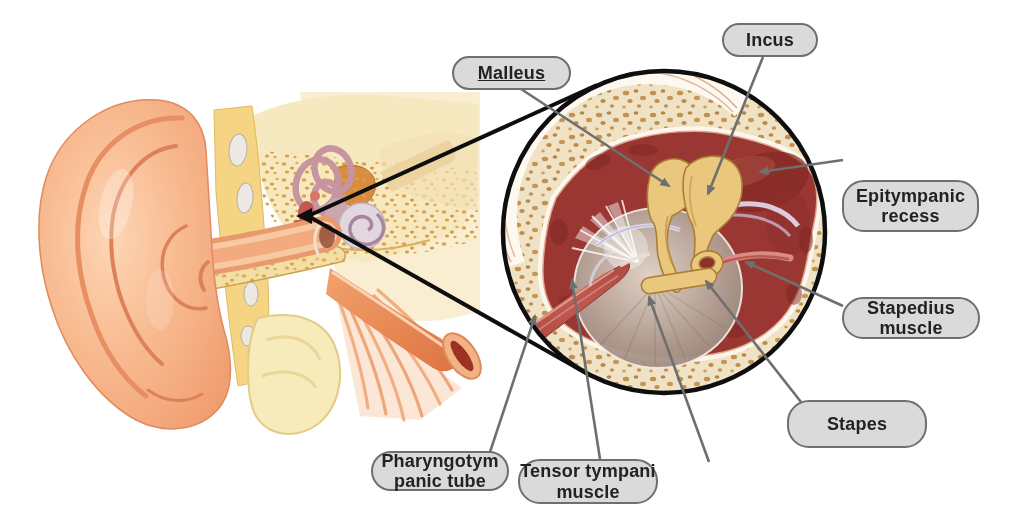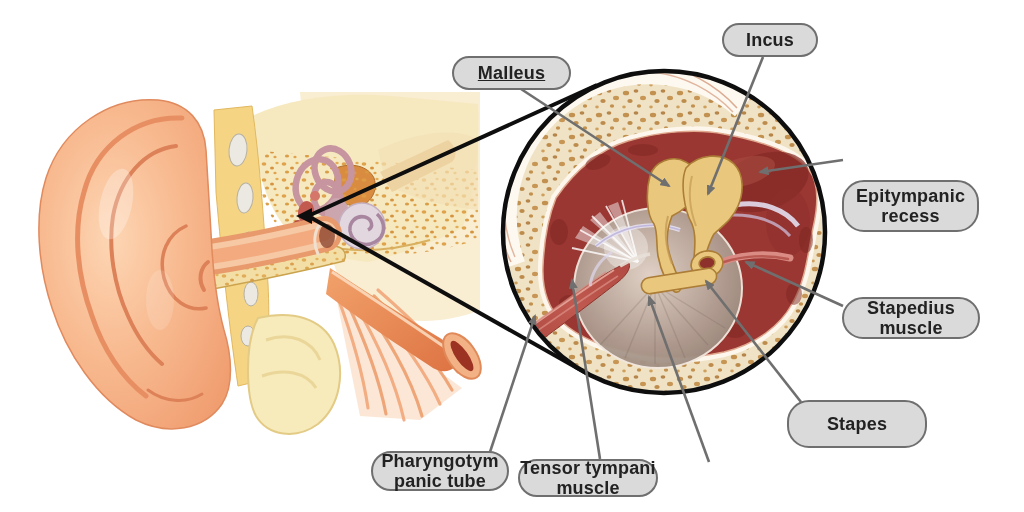--- a/index.html
+++ b/index.html
@@ -286,18 +286,18 @@
   </g>
 </svg>
 
 <div class="pill" style="left:452px;top:56px;width:119px;height:34px;text-decoration:underline;">Malleus</div>
 <div class="pill" style="left:722px;top:23px;width:96px;height:34px;">Incus</div>
 <div class="pill" style="left:842px;top:136px;width:137px;height:52px;margin-top:44px;">Epitympanic
 recess</div>
 <div class="pill" style="left:842px;top:297px;width:138px;height:42px;">Stapedius
 muscle</div>
 <div class="pill" style="left:787px;top:400px;width:140px;height:48px;">Stapes</div>
-<div class="pill" style="left:518px;top:459px;width:140px;height:38px;">Tensor tympani
+<div class="pill" style="left:518px;top:459px;width:140px;height:45px;">Tensor tympani
 muscle</div>
 <div class="pill" style="left:371px;top:451px;width:138px;height:40px;">Pharyngotym
 panic tube</div>
 
 </div>
 
 </body></html>

